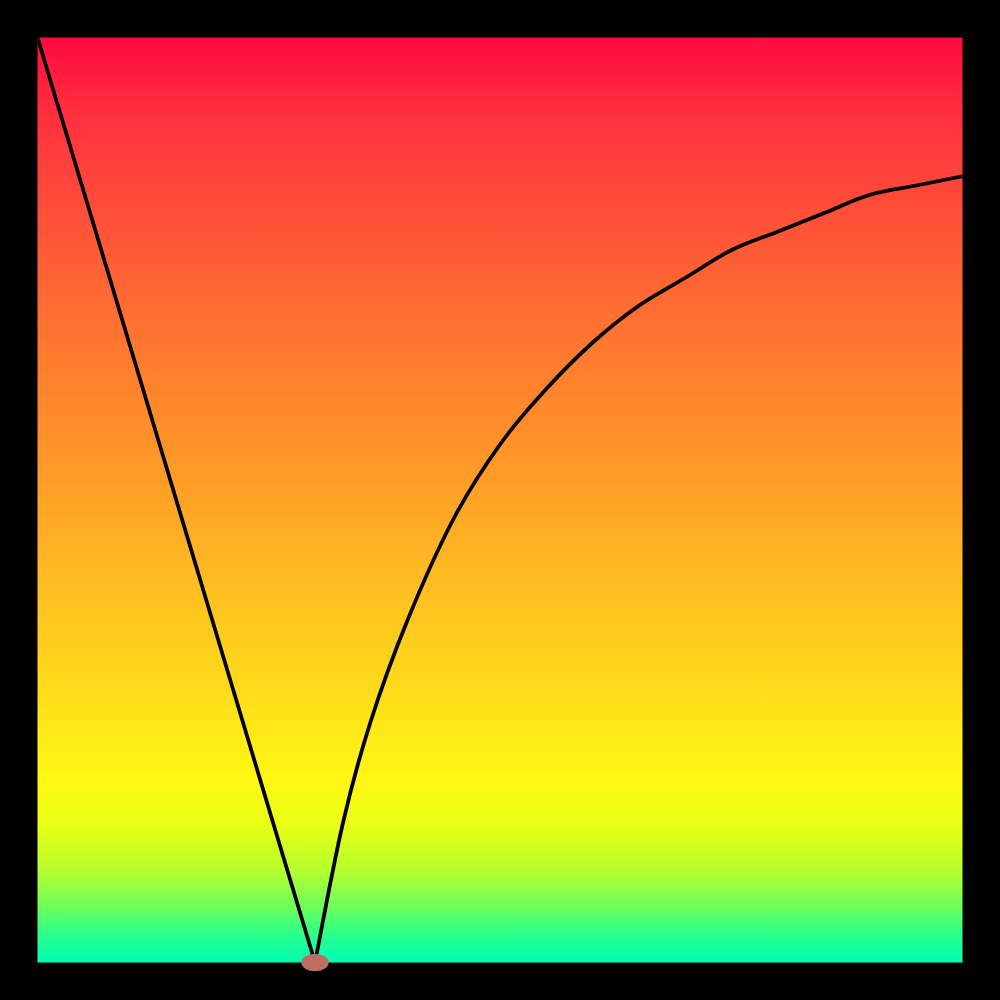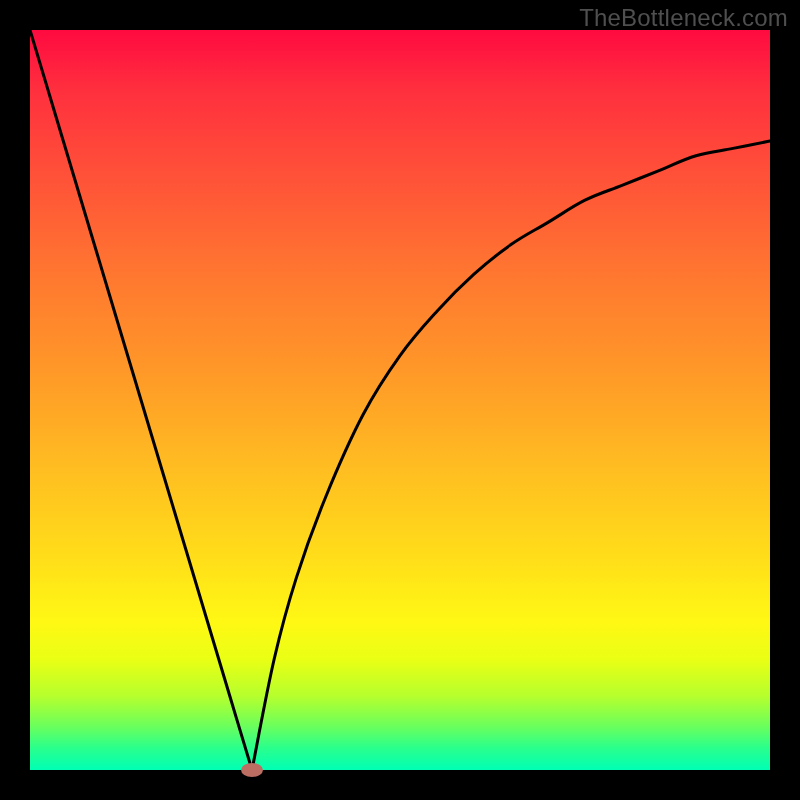--- a/index.html
+++ b/index.html
@@ -63,21 +63,20 @@
     background: #bd6e63;
     border-radius: 50%;
     transform: translate(-50%, -50%);
     z-index: 5;
   }
 </style>
 </head>
 <body>
 
 <div class="frame">
-  <div class="watermark">TheBottleneck.com</div>
 
   <div class="plot">
     <svg class="curves" viewBox="0 0 740 740" preserveAspectRatio="none">
       <path id="curve-left" fill="none" stroke="#000" stroke-width="3" stroke-linecap="round" d="M 0,0 C 3.9959999999999996,13.32 14.208,47.36 22.2,74 C 30.192,100.64 36.408,121.36 44.4,148 C 52.391999999999996,174.64 58.608,195.36 66.6,222 C 74.592,248.64 80.80799999999999,269.36 88.8,296 C 96.792,322.64 103.008,343.36 111,370 C 118.992,396.64 125.20799999999998,417.36 133.2,444 C 141.19199999999998,470.64 147.40800000000002,491.36 155.4,518 C 163.392,544.64 169.608,565.36 177.6,592 C 185.59199999999998,618.64 191.80800000000002,639.36 199.8,666 C 207.792,692.64 218.004,726.68 222,740"></path>
       <path id="curve-right" fill="none" stroke="#000" stroke-width="3" stroke-linecap="round" d="M 222,740 C 225.996,720.02 236.20800000000003,663.632 244.20000000000002,629 C 252.192,594.368 257.07599999999996,576.904 266.4,547.6 C 275.724,518.296 284.012,495.504 296,466.2 C 307.988,436.89599999999996 319.68,410.108 333,384.8 C 346.32,359.492 356.68,344.248 370,325.59999999999997 C 383.32,306.95199999999994 393.68000000000006,295.852 407.00000000000006,281.2 C 420.32000000000005,266.548 430.68,256.188 444,244.2 C 457.32,232.212 467.68,223.92400000000004 481,214.60000000000002 C 494.32,205.276 504.68,200.392 518,192.39999999999998 C 531.32,184.40799999999996 541.68,176.85999999999993 555,170.19999999999993 C 568.32,163.53999999999994 578.68,160.72799999999998 592,155.39999999999998 C 605.32,150.07199999999997 615.68,145.92799999999988 629,140.5999999999999 C 642.32,135.27199999999993 652.68,129.79600000000005 666,125.80000000000007 C 679.32,121.80400000000009 689.68,121.064 703,118.39999999999998 C 716.32,115.73599999999996 733.34,112.332 740,111"></path>
     </svg>
     <div id="marker" class="marker" style="left: 222px; top: 740px;"></div>
   </div>
 </div>
 

